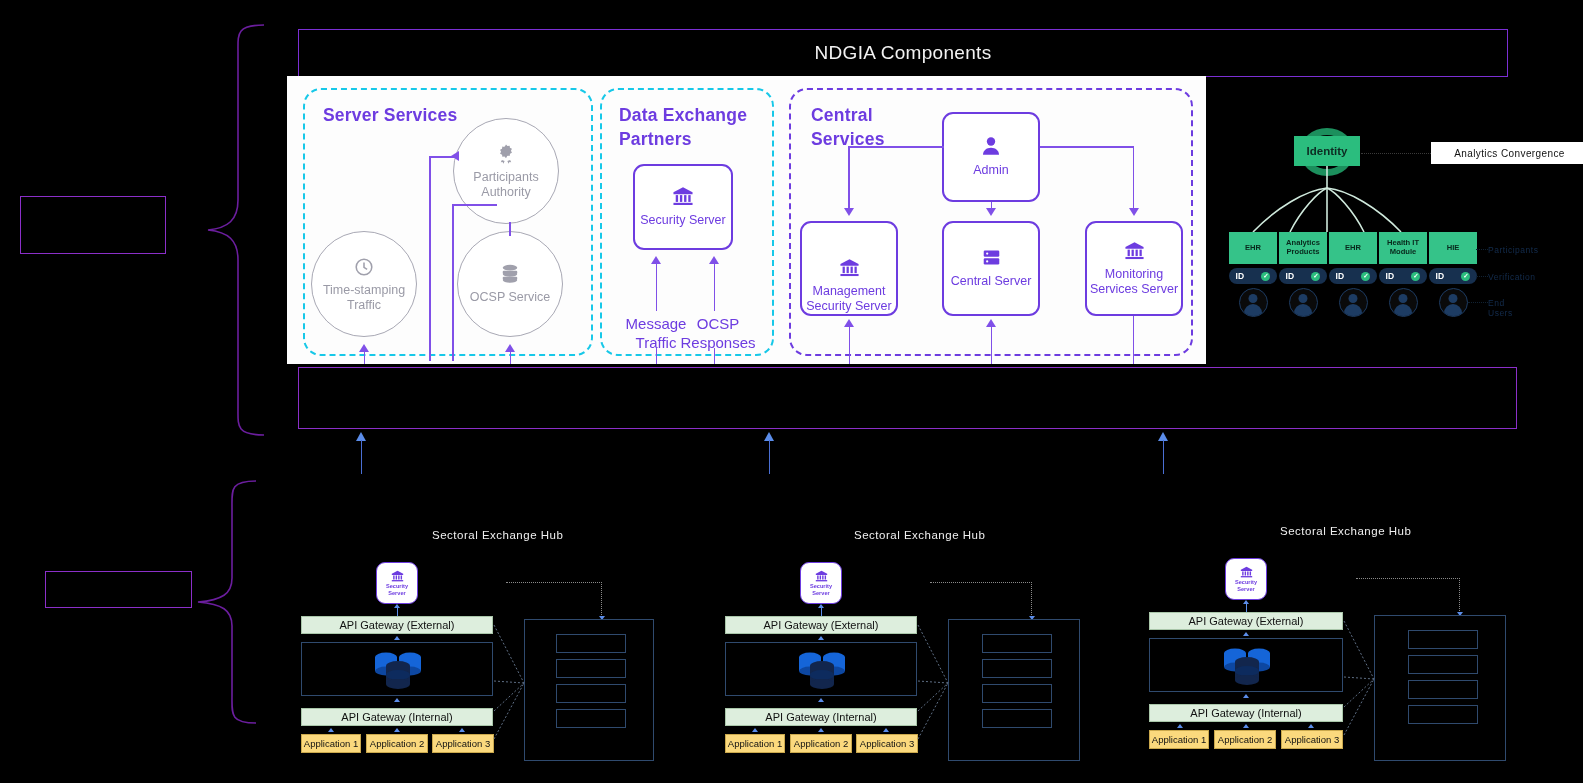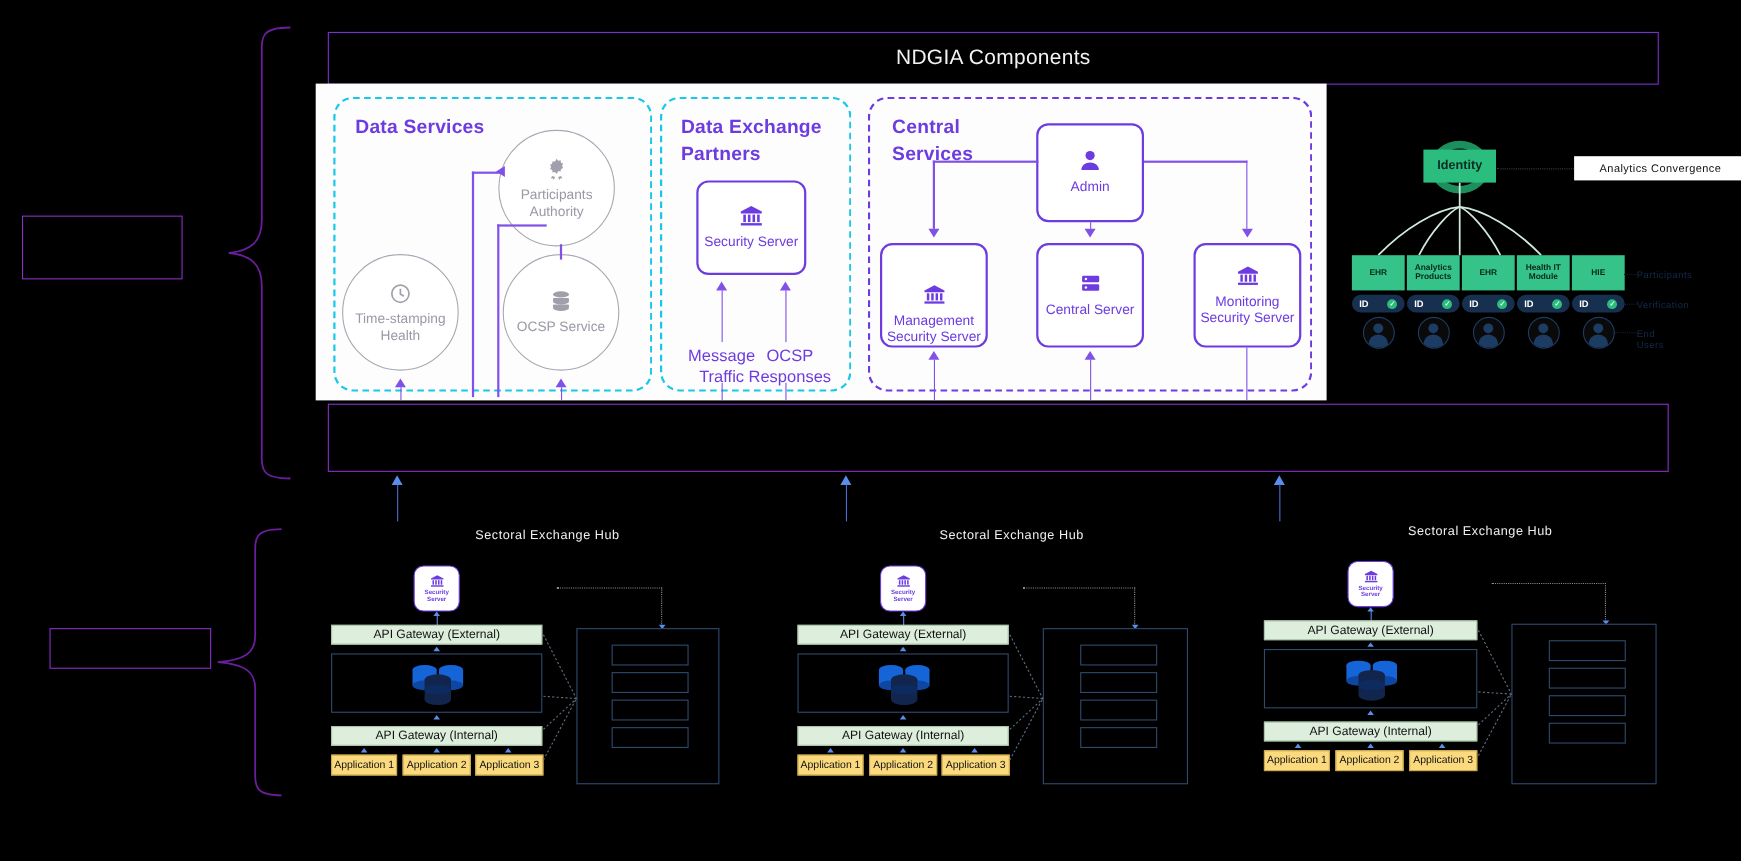--- a/index.html
+++ b/index.html
@@ -123,21 +123,21 @@
     margin-top:4px; width:29px; height:29px; margin-left:9.5px; border-radius:50%;
     border:1.5px solid #1d3c63; background:#0a0a0a; position:relative; overflow:hidden;
   }
   .enduser .head{ position:absolute; left:50%; top:5px; transform:translateX(-50%);
     width:9px;height:9px;border-radius:50%;background:#1d3c63; }
   .enduser .body{ position:absolute; left:50%; top:15px; transform:translateX(-50%);
     width:18px;height:12px;border-radius:9px 9px 0 0;background:#1d3c63; }
   .side-lbl{ position:absolute; color:#132c4d; font-size:8.5px; letter-spacing:.5px; }
 
   
-  .hub{ position:absolute; }
+  .hub{ position:absolute;margin-top:48px; }
   .hub-title{
     position:absolute; font-size:11.5px; color:#efefef; letter-spacing:.5px;
     white-space:nowrap;
   }
   .sec-srv{
     position:absolute; width:42px; height:42px; background:#fff;
     border:1.6px solid #6d3ce0; border-radius:9px;
     display:flex; flex-direction:column; align-items:center; justify-content:center;
     color:#6d3ce0; font-size:5.6px; line-height:1.1; text-align:center; font-weight:600;
   }
@@ -186,41 +186,41 @@
   <span></span>
 </div>
 
 <div class="abs" id="ndgia-title">
   <span class="t">NDGIA Components</span>
 </div>
 
 <div class="abs" id="ndgia-panel">
 
   <div class="grp cyan" style="left:16px;top:12px;width:290px;height:268px;"></div>
-  <div class="grp-title" style="left:36px;top:28px;">Data Services</div>
+  <div class="grp-title" style="left:36px;top:28px;">Server Services</div>
 
   <div class="circ" style="left:166px;top:42px;width:106px;height:106px;">
     <span class="ic">
       <svg width="22" height="22" viewBox="0 0 24 24" fill="#a0a0ac">
         <circle cx="12" cy="9" r="5.2"></circle>
         <path d="M12 1.5l1.6 1.9 2.4-.5.3 2.4 2.2 1-1.1 2.2 1.1 2.2-2.2 1-.3 2.4-2.4-.5L12 16.5l-1.6-1.9-2.4.5-.3-2.4-2.2-1L6.6 9.5 5.5 7.3l2.2-1 .3-2.4 2.4.5z"></path>
         <path d="M7.5 18.5l-1.2 2.6 2-.3.9 1.7 1.3-2.9zM16.5 18.5l1.2 2.6-2-.3-.9 1.7-1.3-2.9z"></path>
       </svg>
     </span>
     <span>Participants Authority</span>
   </div>
 
   <div class="circ" style="left:24px;top:155px;width:106px;height:106px;">
     <span class="ic">
       <svg width="22" height="22" viewBox="0 0 24 24" fill="none" stroke="#a0a0ac" stroke-width="1.7">
         <circle cx="12" cy="12" r="8.5"></circle>
           <path d="M12 7v5.4l3.4 2.1"></path>
       </svg>
     </span>
-    <span>Time-stamping Health</span>
+    <span>Time-stamping Traffic</span>
   </div>
 
   <div class="circ" style="left:170px;top:155px;width:106px;height:106px;">
     <span class="ic">
       <svg width="22" height="20" viewBox="0 0 24 22" fill="#a0a0ac">
         <ellipse cx="12" cy="4" rx="8" ry="3.1"></ellipse>
         <rect x="4" y="7.5" width="16" height="3.2" rx="1.2"></rect>
         <ellipse cx="12" cy="11" rx="8" ry="3.1"></ellipse>
         <rect x="4" y="14" width="16" height="3.2" rx="1.2"></rect>
         <ellipse cx="12" cy="17.5" rx="8" ry="3.1"></ellipse>
@@ -314,21 +314,21 @@
     <span class="ic">
       <svg width="21" height="19" viewBox="0 0 24 22" fill="#6d3ce0">
         <path d="M12 1.5L1.5 7v2h21V7z"></path>
           <rect x="4" y="10" width="2.6" height="7.5"></rect>
         <rect x="8.6" y="10" width="2.6" height="7.5"></rect>
           <rect x="13.2" y="10" width="2.6" height="7.5"></rect>
         <rect x="17.8" y="10" width="2.6" height="7.5"></rect>
           <rect x="1.5" y="18.5" width="21" height="2.4"></rect>
       </svg>
     </span>
-    <span>Monitoring Security Server</span>
+    <span>Monitoring Services Server</span>
   </div>
 
   <div class="ln lnh" style="left:561px;top:70px;width:96px;"></div>
   <div class="ln lnv" style="left:561px;top:70px;height:62px;"></div>
   <div class="arrow-dn" style="left:557px;top:132px;"></div>
 
   <div class="ln lnh" style="left:753px;top:70px;width:94px;"></div>
   <div class="ln lnv" style="left:845.5px;top:70px;height:62px;"></div>
   <div class="arrow-dn" style="left:842px;top:132px;"></div>
 

